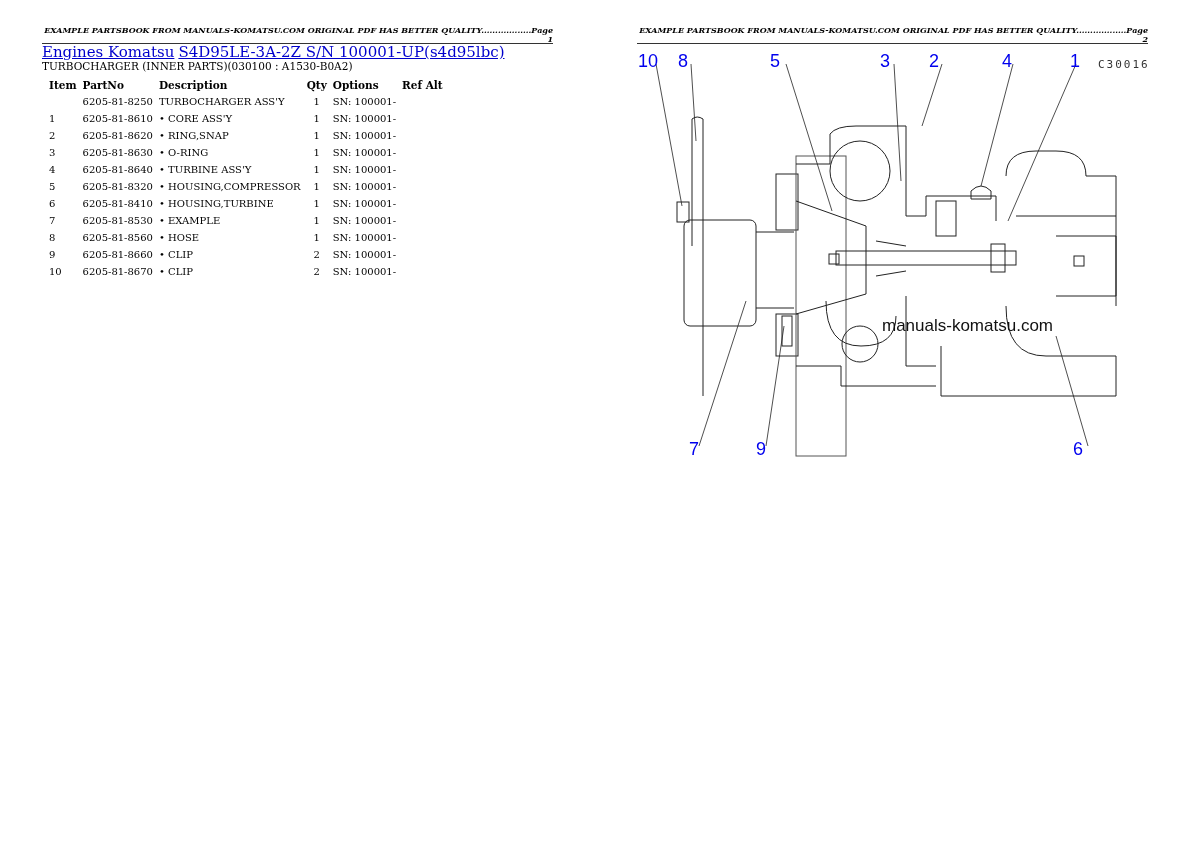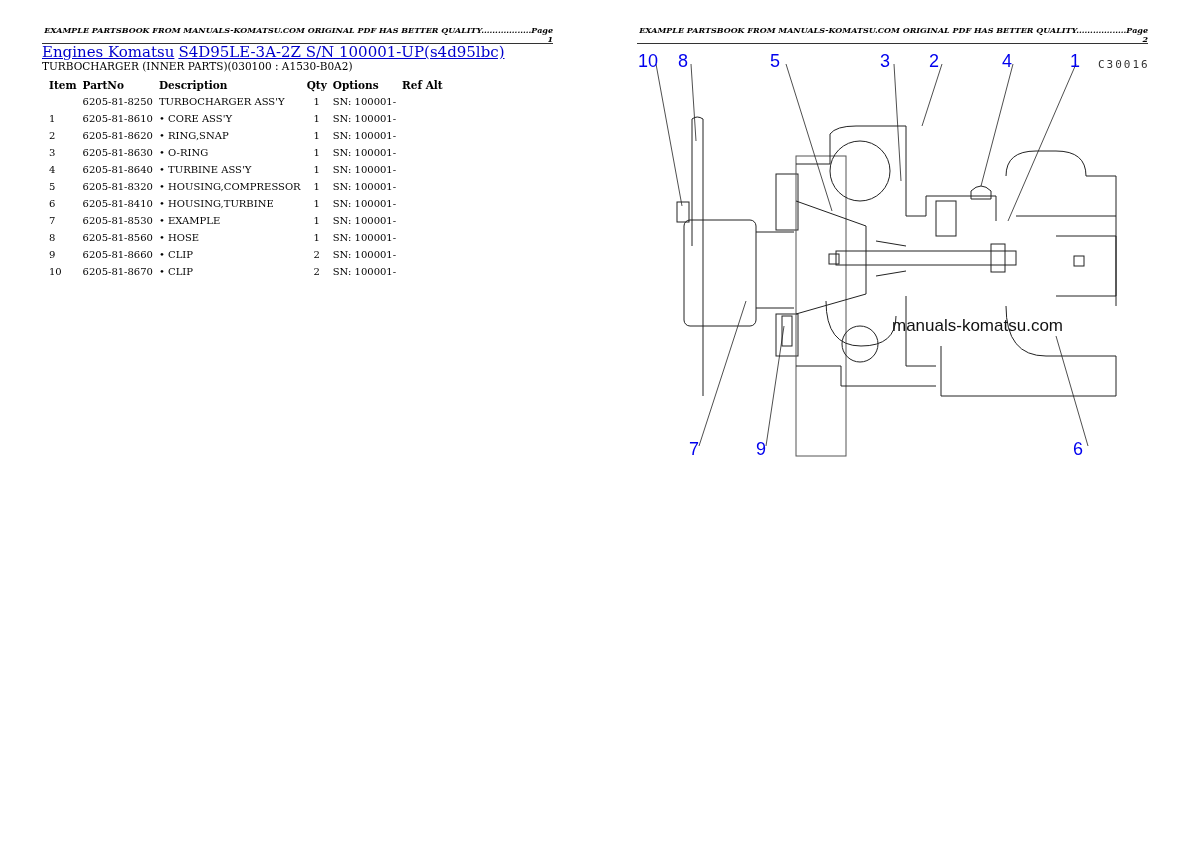--- a/index.html
+++ b/index.html
@@ -196,17 +196,17 @@
   </svg>
 
   <span class="callout" style="left:2px;top:6px;">10</span>
   <span class="callout" style="left:42px;top:6px;">8</span>
   <span class="callout" style="left:134px;top:6px;">5</span>
   <span class="callout" style="left:244px;top:6px;">3</span>
   <span class="callout" style="left:293px;top:6px;">2</span>
   <span class="callout" style="left:366px;top:6px;">4</span>
   <span class="callout" style="left:434px;top:6px;">1</span>
   <span class="code-label" style="left:462px;top:12px;">C30016</span>
-  <span class="watermark" style="left:256px;top:270px;">manuals-komatsu.com</span>
+  <span class="watermark" style="left:246px;top:270px;">manuals-komatsu.com</span>
   <span class="callout" style="left:53px;top:394px;">7</span>
   <span class="callout" style="left:120px;top:394px;">9</span>
   <span class="callout" style="left:437px;top:394px;">6</span>
 </div>
 
 </body></html>

